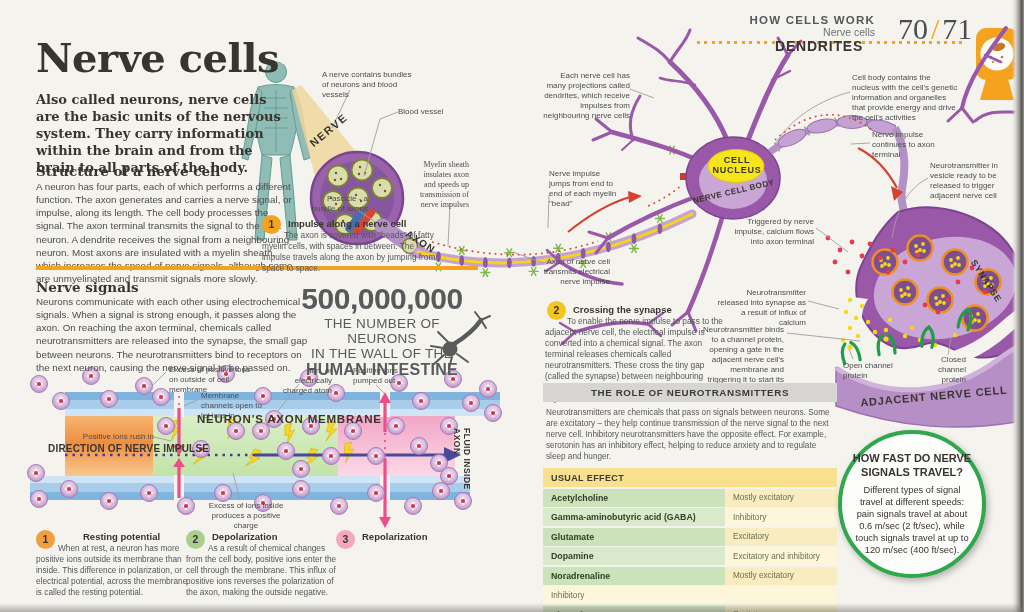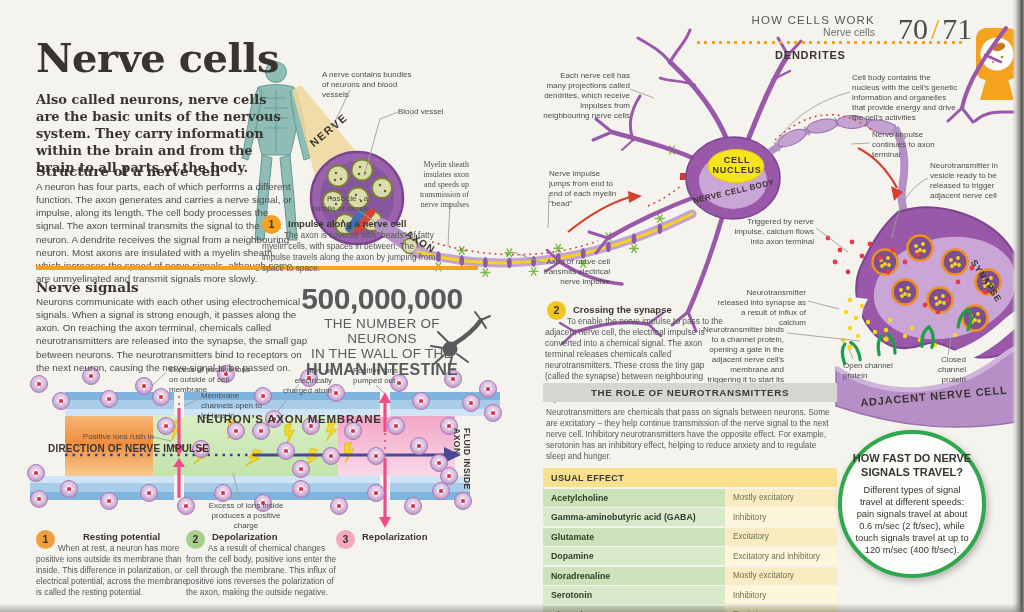--- a/index.html
+++ b/index.html
@@ -15,21 +15,21 @@
   .shead{font-family:"DejaVu Serif",serif;font-weight:700;font-size:13.5px;color:#3a3430;}
   .body{font-size:9.8px;line-height:1.34;color:#4c4c4e;}
   .lbl{font-size:8px;line-height:1.25;color:#4d4d4f;}
   .r{text-align:right;} .c{text-align:center;}
   .biglbl{font-weight:700;color:#3a3430;letter-spacing:.8px;}
   .stepnum{width:19px;height:19px;border-radius:50%;text-align:center;line-height:19px;
            font-weight:700;font-size:10.5px;color:#3a3430;}
   .steptitle{font-weight:700;font-size:9.5px;color:#3a3430;}
   .stepbody{font-size:8.3px;line-height:1.32;color:#55565a;text-indent:22px;}
   
-  .hsec{font-weight:400;font-size:11.5px;letter-spacing:1.2px;color:#55565a;}
+  .hsec{font-weight:700;font-size:11.5px;letter-spacing:1.2px;color:#55565a;}
   .hsub{font-size:10.5px;color:#6d6e70;}
   .pgnum{font-family:"Liberation Serif",serif;font-size:30px;color:#4c4c4e;}
   .pgslash{color:#f5a31f;padding:0 3px;}
   .dotline{height:3px;background:repeating-linear-gradient(90deg,#f5a31f 0 3px,transparent 3px 7.5px);}
   
   .statnum{font-weight:700;font-size:30px;letter-spacing:-.5px;color:#58595b;}
   .statline{font-size:13.5px;color:#595a5c;letter-spacing:.3px;}
   .statline b{font-weight:400;}
   .statline3{font-weight:700;font-size:16px;color:#595a5c;letter-spacing:.3px;}
   
@@ -548,21 +548,21 @@
   <div class="abs z4 lbl r" style="left:543px;top:257px;width:67px;">Axon of nerve cell transmits electrical nerve impulse</div>
 
   <div class="abs z4 stepnum" style="left:262px;top:215px;background:#f5a31f;">1</div>
   <div class="abs z4 steptitle" style="left:288px;top:218px;">Impulse along a nerve cell</div>
   <div class="abs z4 stepbody" style="left:262px;top:230px;width:174px;">The axon is covered with "beads" of fatty myelin cells, with spaces in between. The impulse travels along the axon by jumping from space to space.</div>
 
   <div class="abs z4 stepnum" style="left:547px;top:301px;background:#f2c71d;">2</div>
   <div class="abs z4 steptitle" style="left:573px;top:304px;">Crossing the synapse</div>
   <div class="abs z4 stepbody" style="left:545px;top:316px;width:180px;">To enable the nerve impulse to pass to the adjacent nerve cell, the electrical impulse is converted into a chemical signal. The axon terminal releases chemicals called neurotransmitters. These cross the tiny gap (called the synapse) between neighbouring nerve cells and trigger an impulse in the adjacent cell.</div>
 
-  <div class="abs z4 biglbl" style="left:775px;top:49px;font-size:11px;">DENDRITES</div>
+  <div class="abs z4 biglbl" style="left:775px;top:38px;font-size:14px;">DENDRITES</div>
   <div class="abs z4 lbl r" style="left:540px;top:71px;width:90px;">Each nerve cell has many projections called dendrites, which receive impulses from neighbouring nerve cells</div>
   <div class="abs z4 lbl" style="left:852px;top:73px;width:106px;">Cell body contains the nucleus with the cell's genetic information and organelles that provide energy and drive the cell's activities</div>
   <div class="abs z4 biglbl c" style="left:706px;top:155px;width:62px;font-size:9px;line-height:1.15;">CELL NUCLEUS</div>
   <div class="abs z4 biglbl" style="left:692px;top:187px;font-size:8px;letter-spacing:.5px;transform:rotate(-13deg);">NERVE CELL BODY</div>
   <div class="abs z4 lbl" style="left:872px;top:130px;width:80px;">Nerve impulse continues to axon terminal</div>
   <div class="abs z4 lbl" style="left:930px;top:161px;width:92px;">Neurotransmitter in vesicle ready to be released to trigger adjacent nerve cell</div>
   <div class="abs z4 lbl r" style="left:733px;top:217px;width:81px;">Triggered by nerve impulse, calcium flows into axon terminal</div>
   <div class="abs z4 lbl r" style="left:716px;top:288px;width:90px;">Neurotransmitter released into synapse as a result of influx of calcium</div>
   <div class="abs z4 lbl r" style="left:695px;top:325px;width:89px;">Neurotransmitter binds to a channel protein, opening a gate in the adjacent nerve cell's membrane and triggering it to start its own impulse</div>
   <div class="abs z4 lbl" style="left:843px;top:361px;width:58px;">Open channel protein</div>
@@ -611,21 +611,20 @@
       </div>
     <div class="trow">
         <div class="tname">Dopamine</div>
         <div class="teffect">Excitatory and inhibitory</div>
       </div>
     <div class="trow">
         <div class="tname">Noradrenaline</div>
         <div class="teffect">Mostly excitatory</div>
       </div>
     <div class="trow">
-        <div class="tname">Serotonin</div>
         <div class="teffect">Inhibitory</div>
       </div>
     <div class="trow">
         <div class="tname">Histamine</div>
         <div class="teffect">Excitatory</div>
       </div>
   </div>
 
   <div id="speed">
     <div class="sptitle">HOW FAST DO NERVE SIGNALS TRAVEL?</div>

